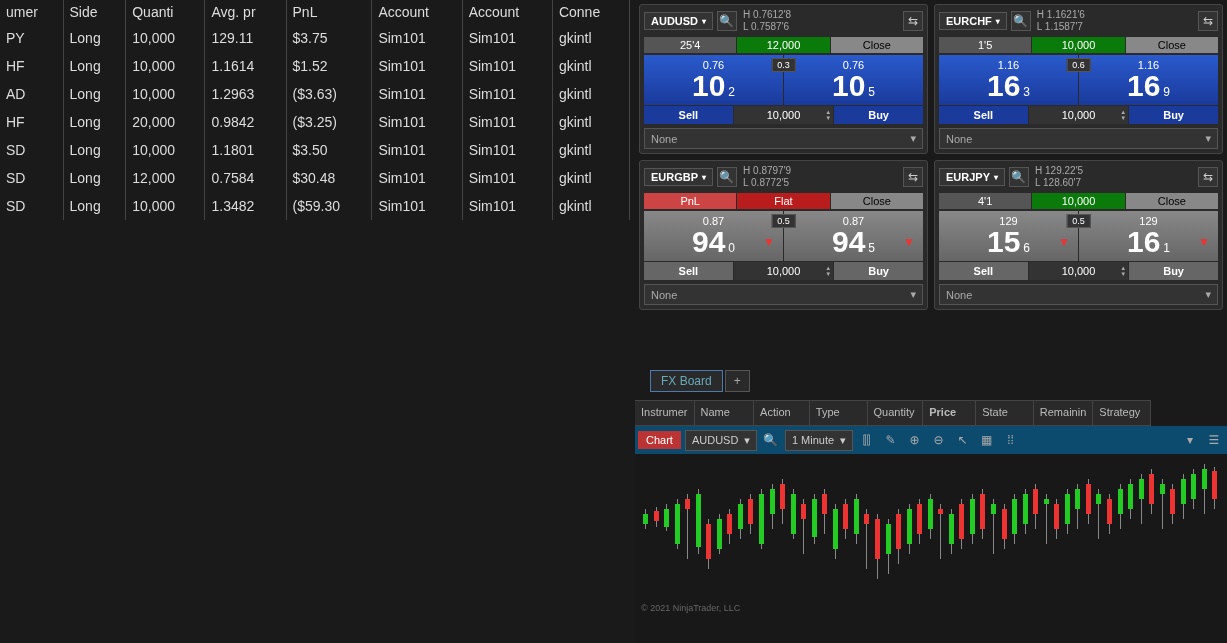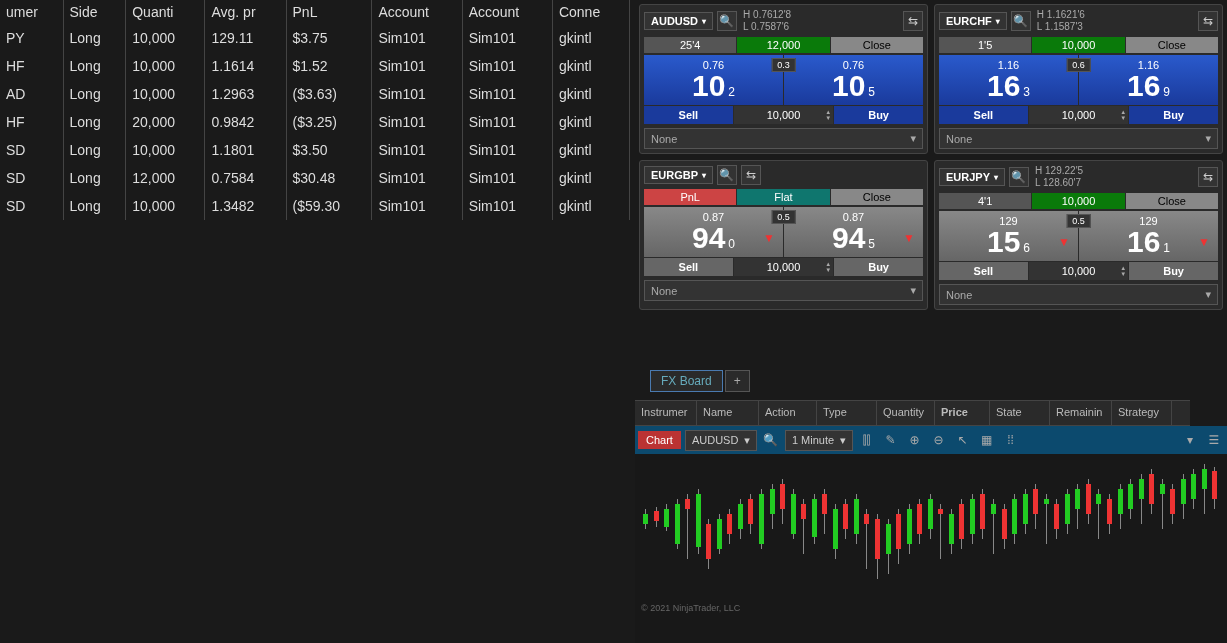--- a/index.html
+++ b/index.html
@@ -18,21 +18,21 @@
 .sym-select { display: flex; align-items: center; background: #333; border: 1px solid #555; padding: 2px 6px; font-size: 11px; font-weight: bold; color: #fff; }
 .sym-caret { margin-left: 4px; font-size: 8px; }
 .icon-btn { width: 20px; height: 20px; background: #333; border: 1px solid #555; display: flex; align-items: center; justify-content: center; cursor: pointer; }
 .hl-info { font-size: 10px; color: #aaa; line-height: 1.2; margin-left: 2px; flex: 1; }
 .tile-row1 { display: flex; gap: 1px; margin-bottom: 2px; }
 .tile-row1 > div { flex: 1; text-align: center; padding: 2px; font-size: 11px; }
 .r1-green { background: #0a7a0a; color: #fff; }
 .r1-gray { background: #555; color: #fff; }
 .r1-close { background: #888; color: #000; }
 .r1-red { background: #c44; color: #fff; }
-.r1-flat { background: #0f766e; color: #fff; }
+.r1-flat { background: #b91c1c; color: #fff; }
 .price-row { display: flex; position: relative; gap: 1px; }
 .price-box { flex: 1; padding: 4px; text-align: center; color: #fff; position: relative; }
 .px-blue { background: linear-gradient(#2a5acc, #1a3a9c); }
 .px-gray { background: linear-gradient(#888, #666); text-align: center; }
 .px-handle { font-size: 11px; }
 .px-big { font-size: 30px; font-weight: bold; line-height: 1; display: inline-block; }
 .px-sub { font-size: 12px; vertical-align: baseline; margin-left: 3px; }
 .spread-badge { position: absolute; left: 50%; top: 3px; transform: translateX(-50%); background: #333; color: #fff; font-size: 9px; padding: 1px 5px; z-index: 2; border: 1px solid #555; }
 .arrow-dn { color: #e33; font-size: 12px; position: absolute; top: 24px; }
 .arrow-dn-l { right: 8px; }
@@ -43,21 +43,21 @@
 .sb-gray { background: #666; color: #fff; }
 .qty-input { flex: 1.2; background: #333; color: #fff; display: flex; align-items: center; justify-content: center; font-size: 11px; position: relative; }
 .qty-spinner { position: absolute; right: 2px; display: flex; flex-direction: column; }
 .qty-spinner span { font-size: 6px; line-height: 1; cursor: pointer; color:#aaa; }
 .none-select { width: 100%; background: #333; color: #aaa; padding: 3px 6px; margin-top: 4px; border: 1px solid #555; font-size: 11px; display: flex; justify-content: space-between; align-items: center; }
 
 .fx-board-tab { position: absolute; left: 650px; top: 370px; display: flex; align-items: center; }
 .fxb-tab { border: 1px solid #4a7ab0; background: #2a2a2a; color: #6ab; padding: 3px 10px; font-size: 12px; }
 .fxb-plus { border: 1px solid #555; background: #2a2a2a; color: #aaa; padding: 3px 8px; font-size: 12px; margin-left: 2px; }
 
-.orders-header { position: absolute; left: 635px; top: 400px; width: 555px; display: flex; background: #2a2a2a; border-top: 1px solid #444; border-bottom: 1px solid #444; height: 26px; }
+.orders-header { position: absolute; left: 635px; top: 400px; width: 516px; display: flex; background: #2a2a2a; border-top: 1px solid #444; border-bottom: 1px solid #444; height: 26px; }
 .orders-header > div { padding: 5px 6px; border-right: 1px solid #444; font-size: 11px; color: #bbb; }
 
 .chart-panel { position: absolute; left: 635px; top: 426px; width: 592px; height: 217px; background: #111; }
 .chart-toolbar { display: flex; align-items: center; gap: 4px; padding: 3px; background: #0c4a6e; height: 28px; }
 .chart-btn { padding: 3px 8px; background: #b33; color: #fff; font-size: 11px; }
 .chart-select { background: #333; color: #ccc; padding: 3px 6px; font-size: 11px; display: flex; align-items: center; gap: 6px; border: 1px solid #555; }
 .tool-icon { width: 20px; height: 20px; display: flex; align-items: center; justify-content: center; color: #aaa; cursor: pointer; }
 .chart-area { position: relative; width: 100%; height: 189px; background: #181818; }
 .copyright { position: absolute; left: 6px; bottom: 30px; font-size: 9px; color: #666; }
 .x-axis { position: absolute; bottom: 0; left: 0; right: 0; height: 18px; display: flex; justify-content: space-around; align-items: center; font-size: 10px; color: #888; border-top: 1px solid #333; }
@@ -207,21 +207,21 @@
   </div>
     <div class="tile">
     <div class="tile-header">
       <div class="sym-select">
           <span>EURCHF</span>
           <span class="sym-caret">▾</span>
         </div>
       <div class="icon-btn">🔍</div>
       <div class="hl-info">
           <div>H  1.1621'6</div>
-          <div>L  1.1587'3</div>
+          <div>L  1.1587'7</div>
         </div>
       <div class="icon-btn">⇆</div>
     </div>
     <div class="tile-row1">
       <div class="r1-gray">1'5</div>
       <div class="r1-green">10,000</div>
       <div class="r1-close">Close</div>
     </div>
     <div class="price-row">
       <div class="spread-badge">0.6</div>
@@ -249,20 +249,24 @@
         <span>▾</span>
       </div>
   </div>
     <div class="tile">
     <div class="tile-header">
       <div class="sym-select">
           <span>EURGBP</span>
           <span class="sym-caret">▾</span>
         </div>
       <div class="icon-btn">🔍</div>
+      <div class="hl-info">
+          <div>H  0.8797'9</div>
+          <div>L  0.8772'5</div>
+        </div>
       <div class="icon-btn">⇆</div>
     </div>
     <div class="tile-row1">
       <div class="r1-red">PnL</div>
       <div class="r1-flat">Flat</div>
       <div class="r1-close">Close</div>
     </div>
     <div class="price-row">
       <div class="spread-badge">0.5</div>
       <div class="price-box px-gray">

